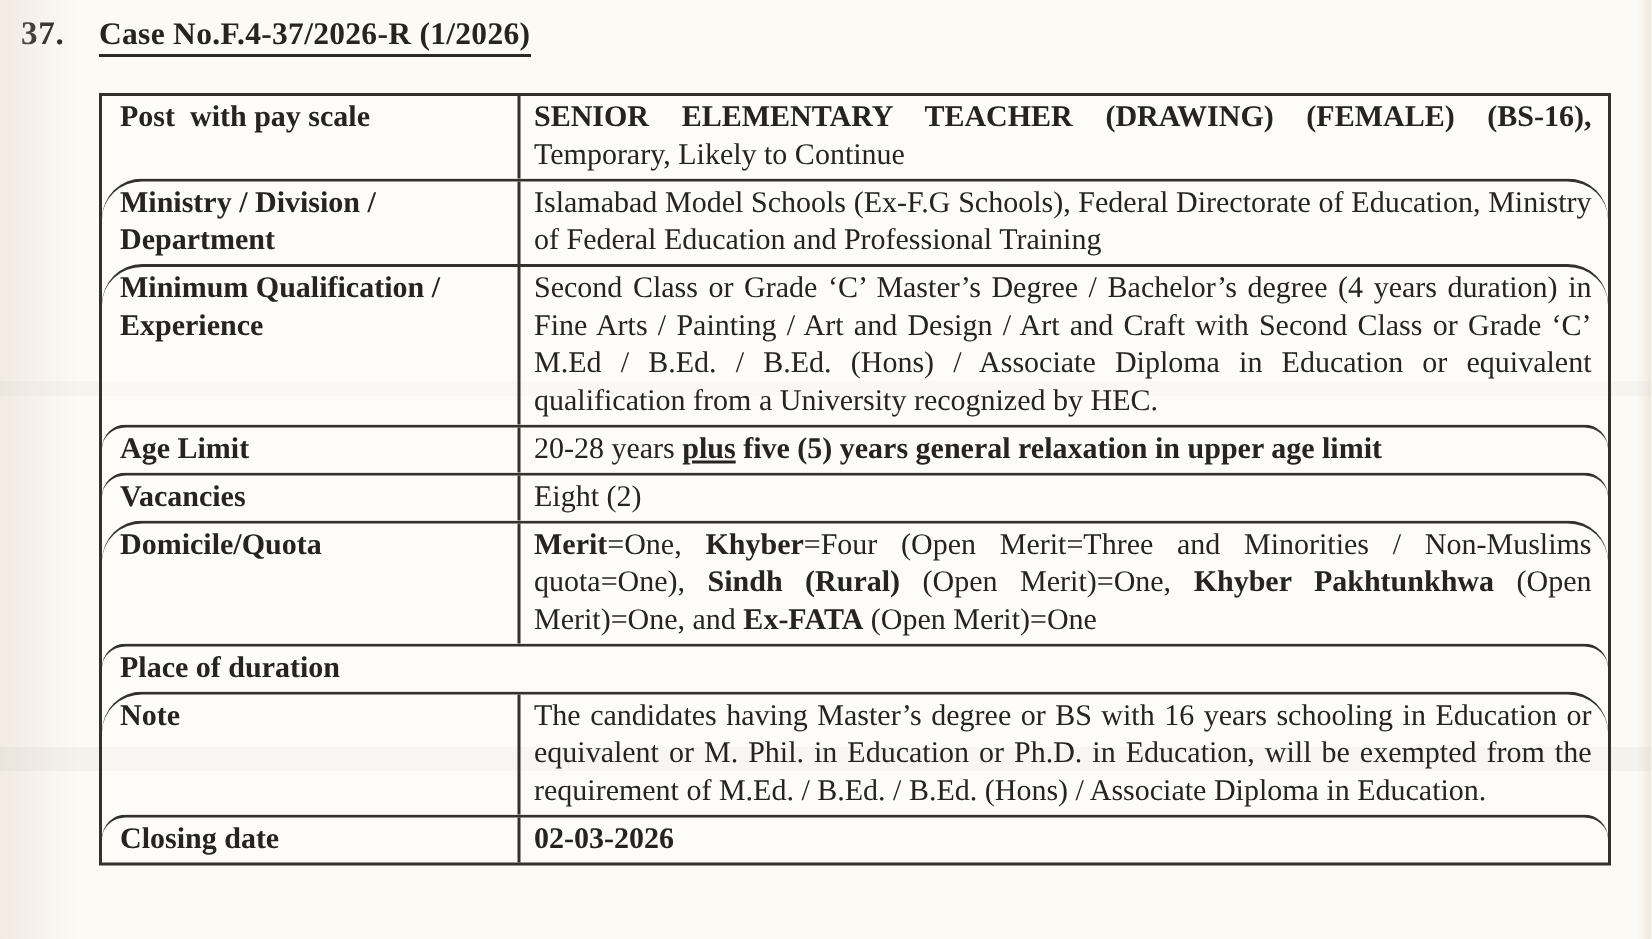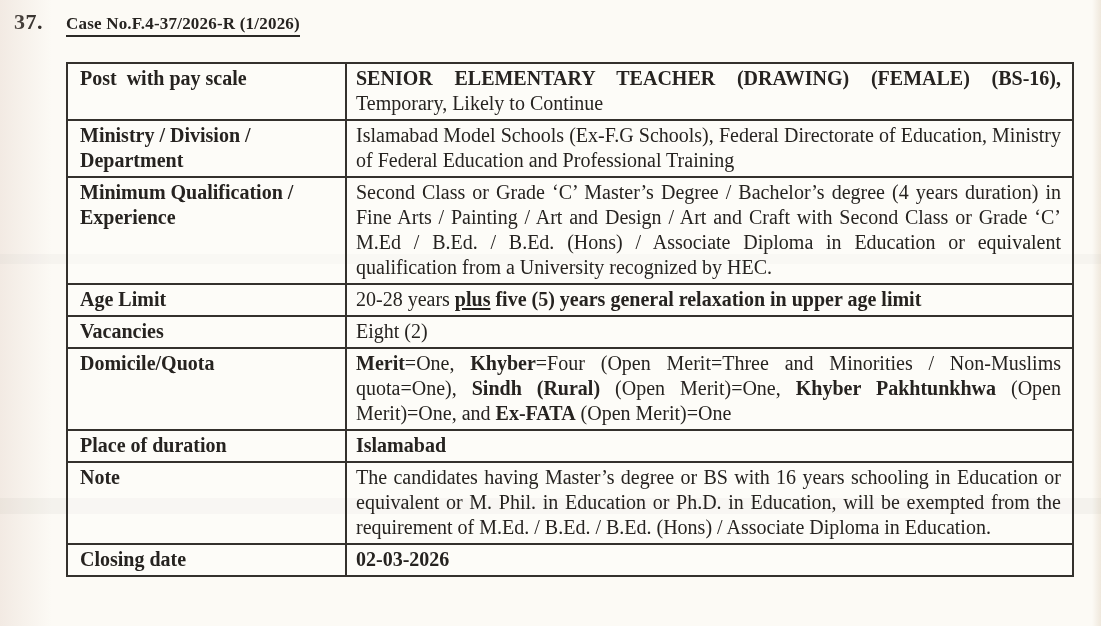--- a/index.html
+++ b/index.html
@@ -42,38 +42,39 @@
     align-items: baseline;
     margin: 9px 0 0 14px;
     column-gap: 23px;
   }
   .heading .num {
     font-size: 22px;
     font-weight: bold;
     letter-spacing: 0.5px;
   }
   .heading .title {
-    font-size: 17px;
+    font-size: 21px;
     font-weight: bold;
     border-bottom: 2.5px solid #2b2926;
     padding-bottom: 1px;
     letter-spacing: 0.2px;
   }
 
   .doc-table {
     position: absolute;
     left: 66px;
     top: 62px;
     width: 1004px;
     border: 2px solid #34312d;
     background: rgba(255,255,255,0.35);
   }
   .trow {
     display: grid;
     grid-template-columns: 277px 1fr;
+    border-radius: 27px;
   }
   .trow + .trow {
     border-top: 2px solid #34312d;
   }
   .cell {
     font-size: 20px;
     line-height: 25px;
     padding: 2px 8px 3px 9px;
   }
   .cell.label {
@@ -134,21 +135,20 @@
     <div class="cell value"><span>Eight (2)</span></div>
   </div>
 
   <div class="trow">
     <div class="cell label">Domicile/Quota</div>
     <div class="cell value"><span class="b">Merit</span><span>=One, </span><span class="b">Khyber</span><span>=Four (Open Merit=Three and Minorities / Non-Muslims quota=One), </span><span class="b">Sindh (Rural)</span><span> (Open Merit)=One, </span><span class="b">Khyber Pakhtunkhwa</span><span> (Open Merit)=One, and </span><span class="b">Ex-FATA</span><span> (Open Merit)=One</span></div>
   </div>
 
   <div class="trow">
     <div class="cell label">Place of duration</div>
-    <div class="cell value"><span class="b">Islamabad</span></div>
   </div>
 
   <div class="trow">
     <div class="cell label">Note</div>
     <div class="cell value"><span>The candidates having Master’s degree or BS with 16 years schooling in Education or equivalent or M. Phil. in Education or Ph.D. in Education, will be exempted from the requirement of M.Ed. / B.Ed. / B.Ed. (Hons) / Associate Diploma in Education.</span></div>
   </div>
 
   <div class="trow">
     <div class="cell label">Closing date</div>
     <div class="cell value"><span class="b">02-03-2026</span></div>

